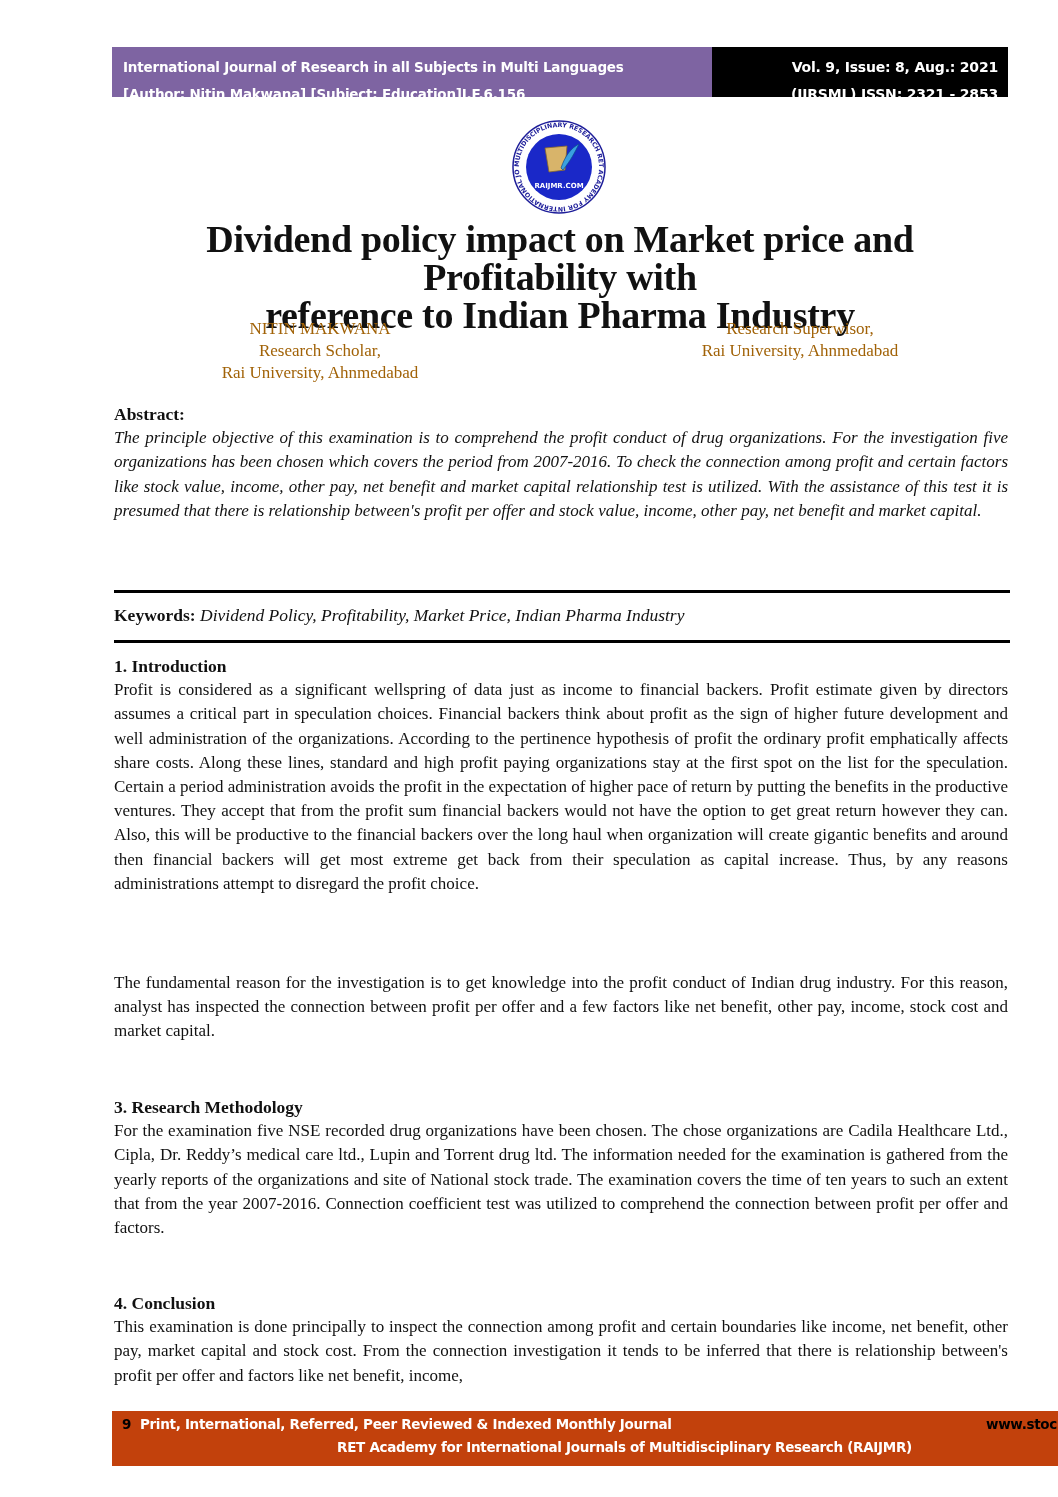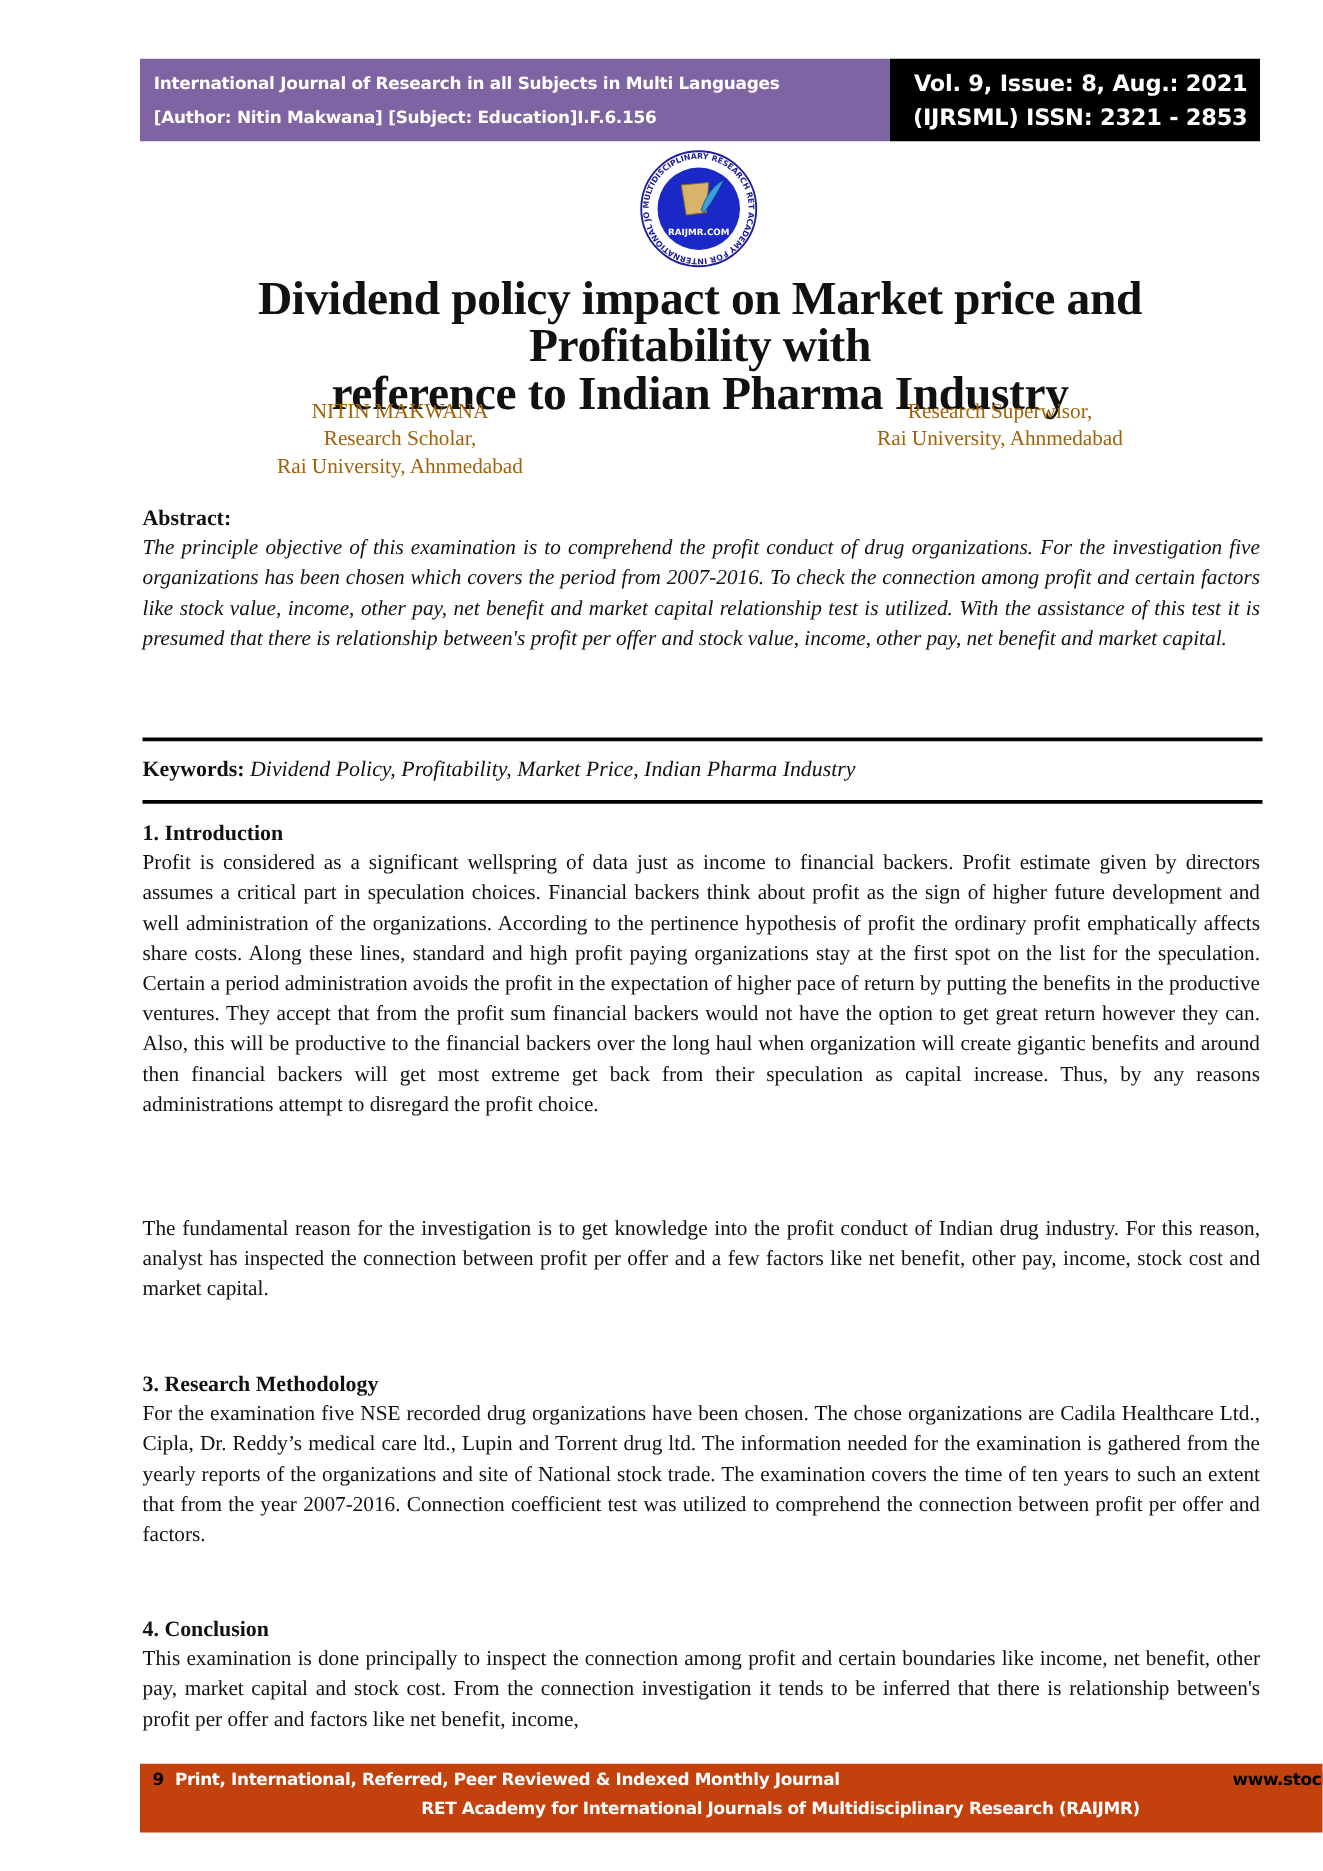--- a/index.html
+++ b/index.html
@@ -1,21 +1,21 @@
 <!DOCTYPE html>
 <html><head>
 <meta charset="utf-8">
 <style>
   html, body { margin: 0; padding: 0; background: #ffffff; }
   body { width: 1058px; height: 1497px; position: relative; overflow: hidden; }
   .page { position: absolute; left: 0; top: 0; width: 1058px; height: 1497px; }
 
-  .hdr { position: absolute; top: 47px; left: 112px; width: 896px; height: 66px; display: flex; }
+  .hdr { position: absolute; top: 47px; left: 112px; width: 896px; height: 50px; display: flex; }
   .hdr-left { background: #7e64a2; width: 600px; color: #fff; font-family: "DejaVu Sans", sans-serif; font-weight: bold; font-size: 13.5px; padding: 7px 0 0 11px; box-sizing: border-box; line-height: 27px; letter-spacing: -0.2px; }
-  .hdr-right { background: #000; flex: 1; color: #fff; font-family: "DejaVu Sans", sans-serif; font-weight: bold; font-size: 18px; text-align: right; padding: 7px 10px 0 0; box-sizing: border-box; line-height: 27px; letter-spacing: -0.2px; }
+  .hdr-right { background: #000; flex: 1; color: #fff; font-family: "DejaVu Sans", sans-serif; font-weight: bold; font-size: 14px; text-align: right; padding: 7px 10px 0 0; box-sizing: border-box; line-height: 27px; letter-spacing: -0.2px; }
 
   .logo { position: absolute; left: 505px; top: 118px; width: 108px; height: 98px; }
 
   .title { position: absolute; top: 220px; left: 112px; width: 896px; text-align: center; font-family: "Liberation Serif", serif; font-weight: bold; font-size: 38px; line-height: 38px; color: #111; letter-spacing: -0.3px; }
 
   .author { position: absolute; top: 318px; width: 360px; text-align: center; font-family: "Liberation Serif", serif; font-size: 17px; line-height: 22px; color: #a16207; }
   .author.a1 { left: 140px; }
   .author.a2 { left: 620px; }
 
   .body-text { position: absolute; left: 114px; width: 894px; font-family: "Liberation Serif", serif; font-size: 17px; line-height: 24.2px; color: #111; text-align: justify; }

